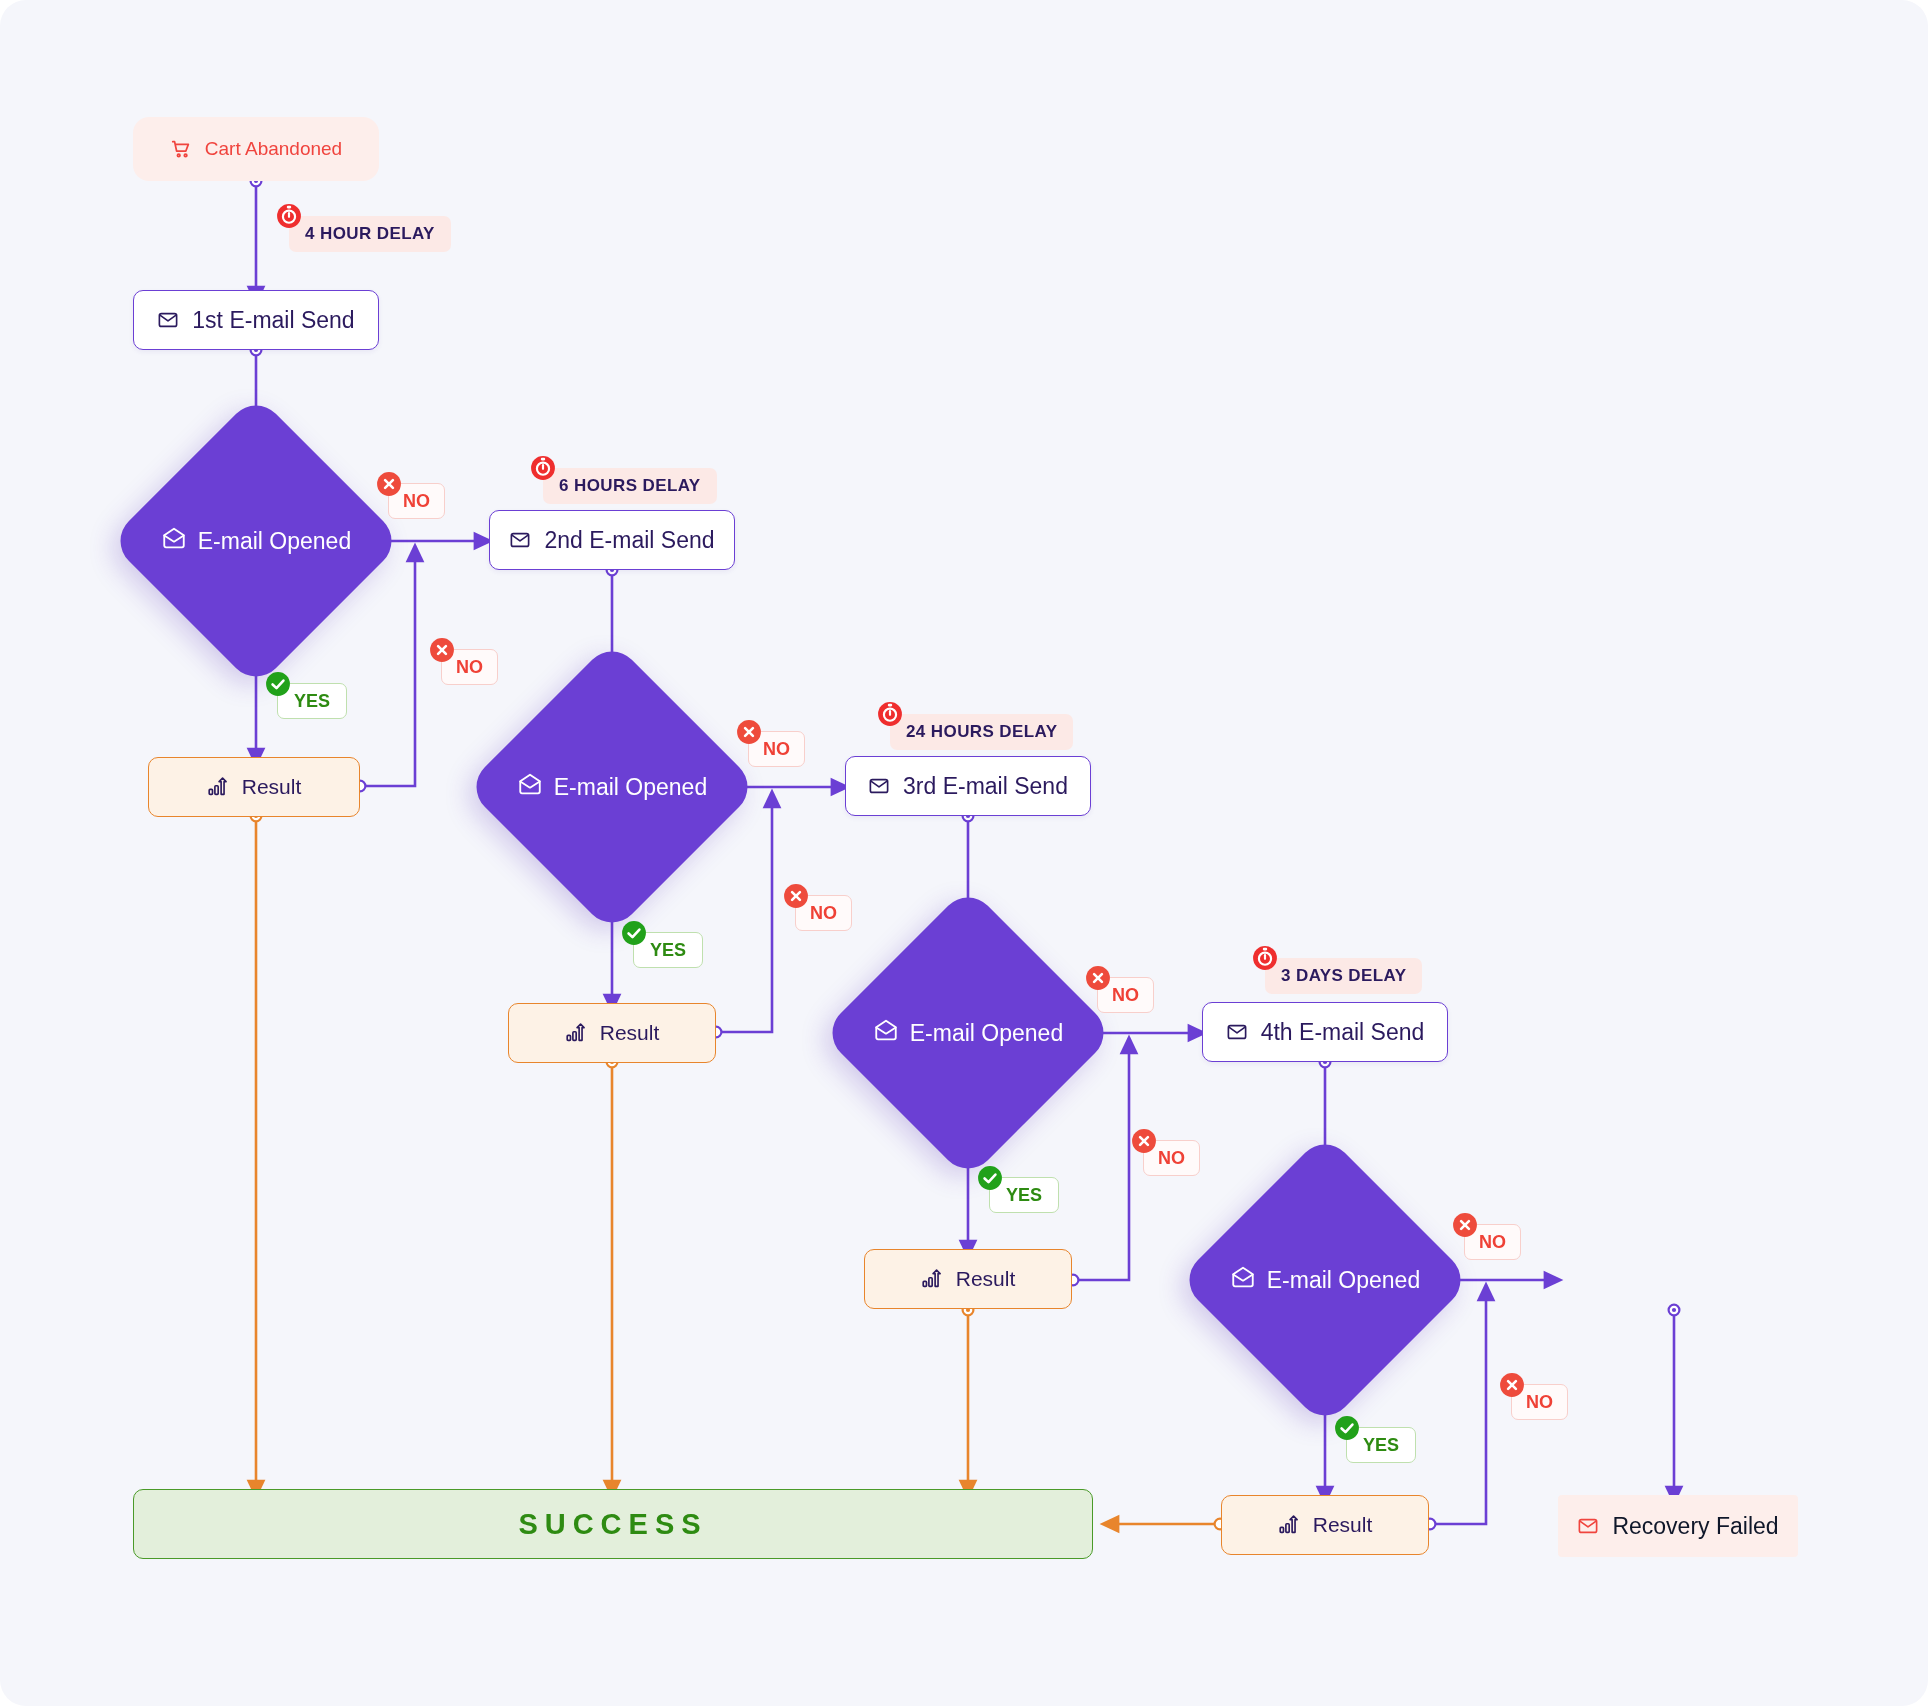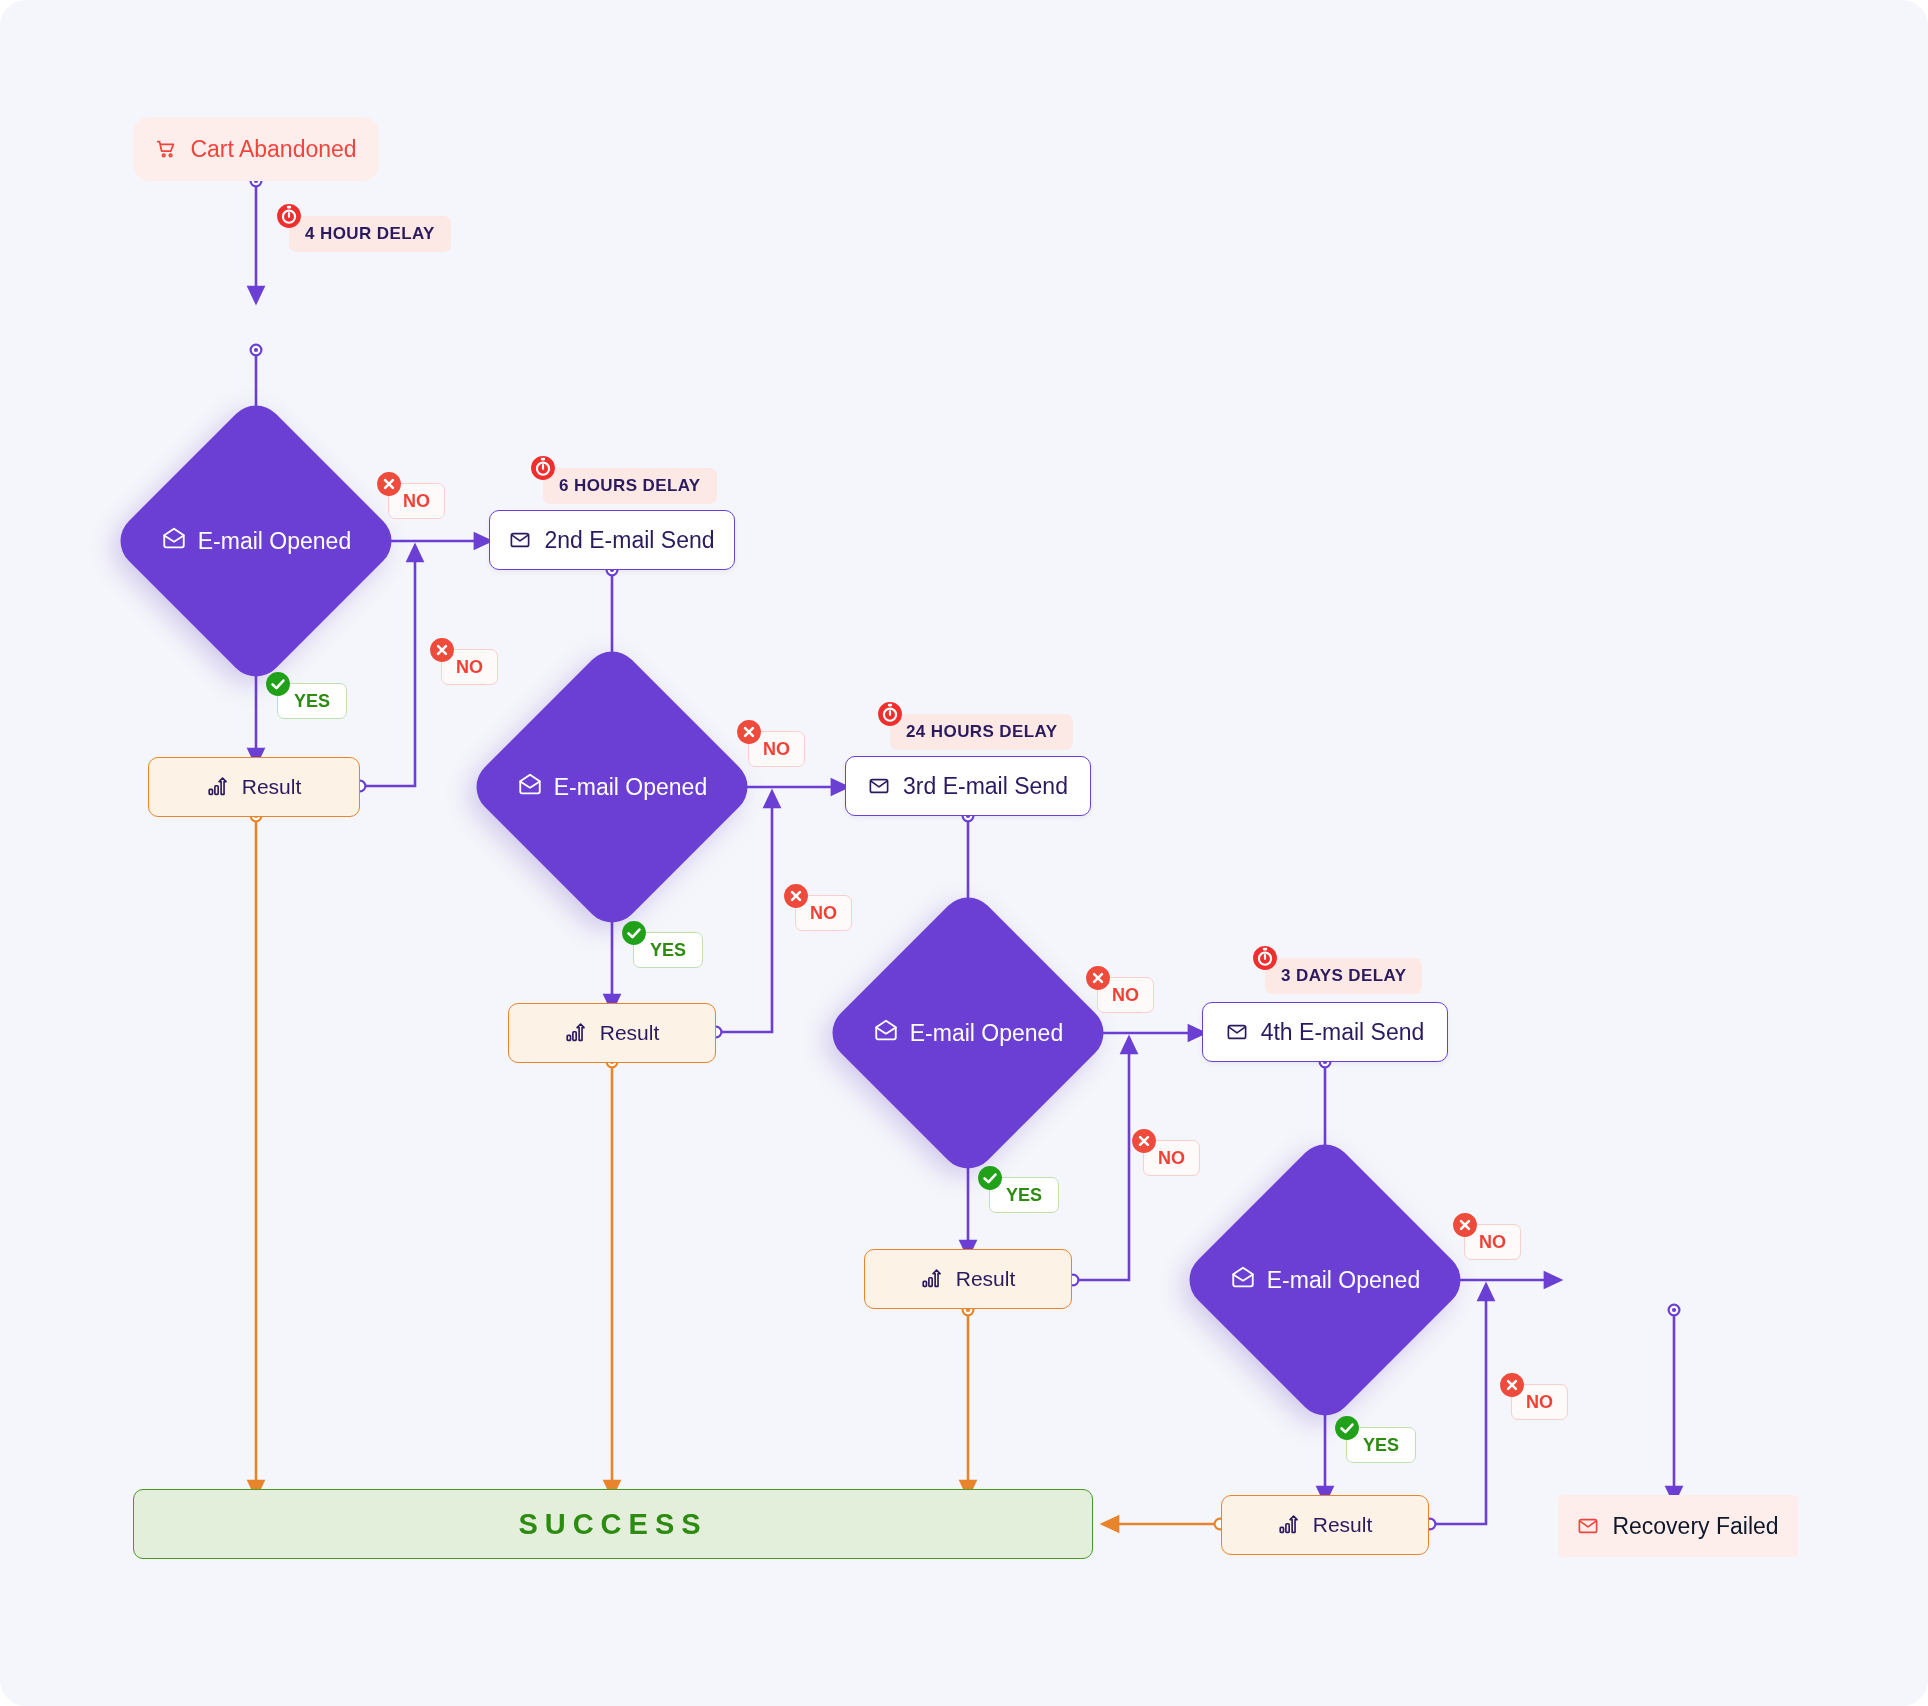--- a/index.html
+++ b/index.html
@@ -10,21 +10,21 @@
     background:#f5f6fb;
     border-radius:26px;
     overflow:hidden;
   }
   #svglayer{position:absolute;left:0;top:0;width:1928px;height:1706px;}
   .node{position:absolute;box-sizing:border-box;display:flex;align-items:center;justify-content:center;}
 
   
   .n-trigger{
     background:#fdeeeb;border-radius:16px;
-    color:#f0443e;font-size:23px;
+    color:#f0443e;font-size:19px;
     padding:0 22px;
   }
   
   .n-email{
     background:#ffffff;border:1.6px solid #6b3fd4;border-radius:10px;
     color:#2b1a5e;font-size:23px;
     box-shadow:0 2px 5px rgba(70,40,160,.07);
   }
   
   .n-result{
@@ -183,20 +183,29 @@
     <span class="icon-left">
       <svg width="22" height="22" viewBox="0 0 24 24" fill="none" stroke="#f0443e" stroke-width="1.9" stroke-linecap="round" stroke-linejoin="round">
         <path d="M3 4h2l2.2 10.2h10.1L20 7H6.2"></path>
         <circle cx="9.5" cy="19" r="1.4"></circle>
           <circle cx="17" cy="19" r="1.4"></circle>
       </svg>
     </span>
     <span class="lbl">Cart Abandoned</span>
   </div>
 
+  <div class="node n-email" style="left:133px;top:290px;width:246px;height:60px;">
+    <span class="icon-left">
+      <svg width="22" height="22" viewBox="0 0 24 24" fill="none" stroke="#2b1a5e" stroke-width="1.8" stroke-linecap="round" stroke-linejoin="round">
+        <rect x="2.6" y="5" width="18.8" height="14" rx="2.2"></rect>
+          <path d="M3.2 6.6 L12 13 L20.8 6.6"></path>
+      </svg>
+    </span>
+    <span class="lbl">1st E-mail Send</span>
+  </div>
 
   <div class="diamond-wrap" style="left:152px;top:437px;">
     <div class="n-diamond"></div>
     <div class="diamond-label">
       <span>
         <svg width="26" height="26" viewBox="0 0 24 24" fill="none" stroke="#ffffff" stroke-width="1.7" stroke-linecap="round" stroke-linejoin="round">
           <path d="M3 9.4 L12 3.4 L21 9.4 L21 19 a1.6 1.6 0 0 1 -1.6 1.6 H4.6 A1.6 1.6 0 0 1 3 19 Z"></path>
           <path d="M3 9.6 L12 15.4 L21 9.6"></path>
         </svg>
       </span>

